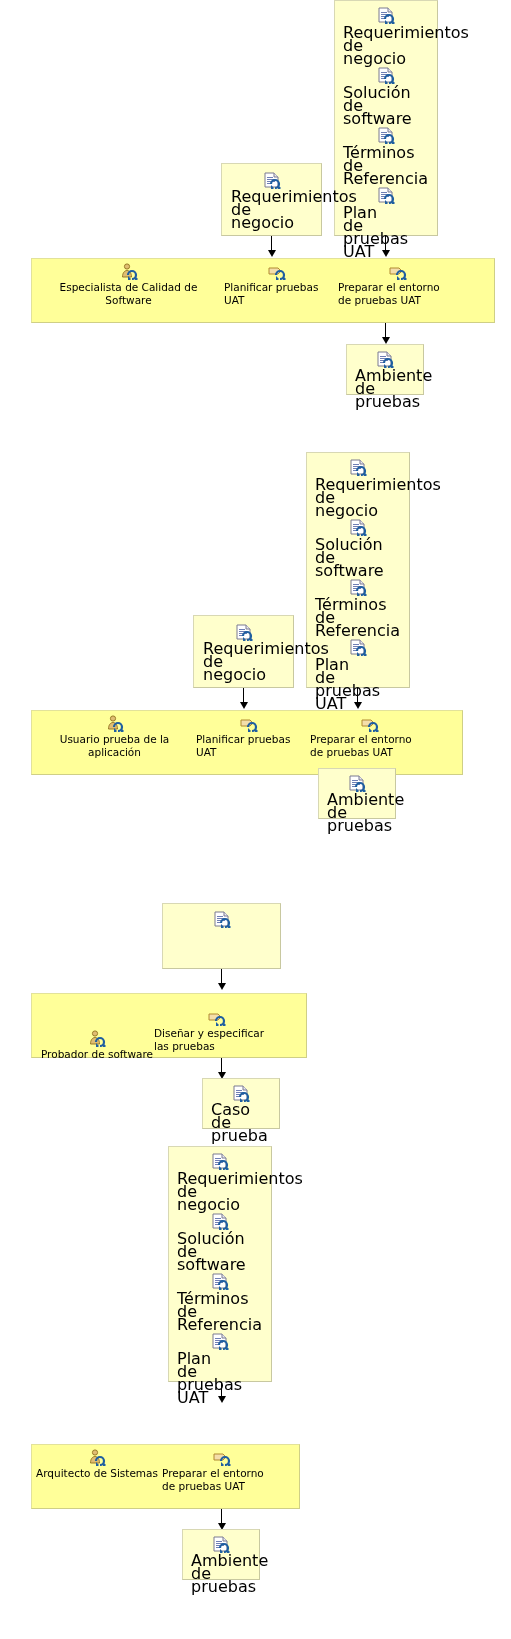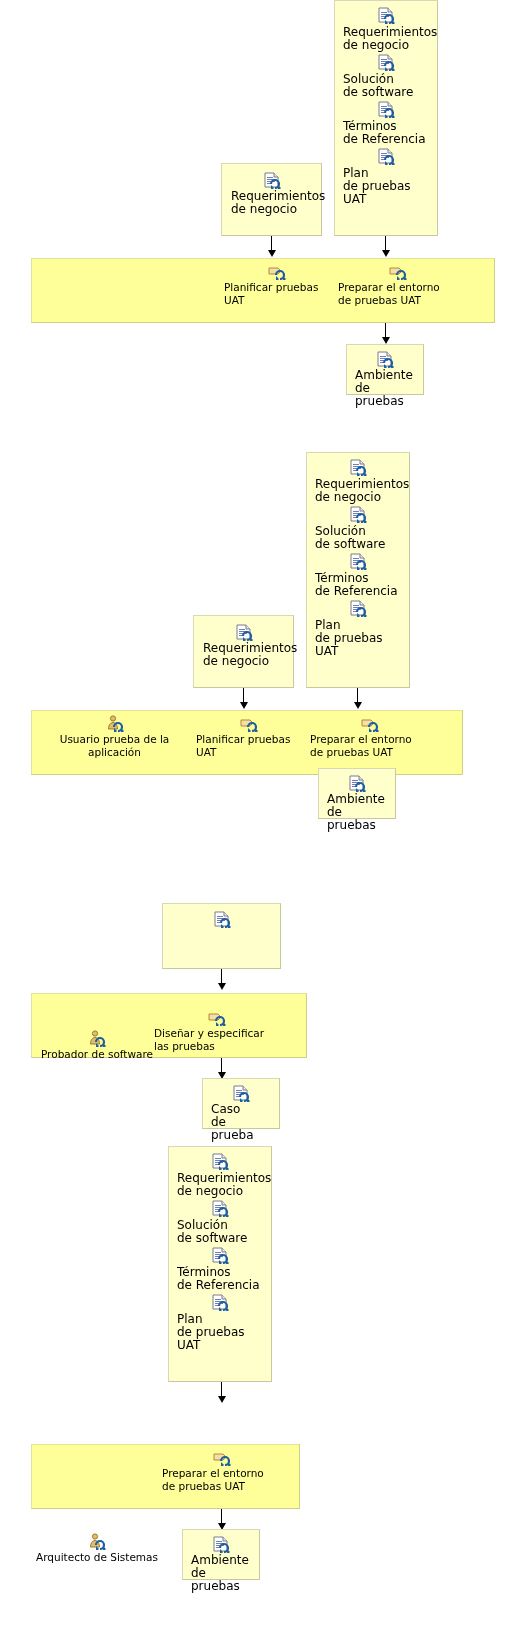--- a/index.html
+++ b/index.html
@@ -13,21 +13,21 @@
     width:511px;
     height:1639px;
     background:#ffffff;
     overflow:hidden;
   }
 
   
   .node{
     position:absolute;
     box-sizing:border-box;
-    font-size:12px;
+    font-size:16px;
     line-height:13px;
     text-align:left;
   }
 
   
   .artifact{
     background:#ffffcc;
     border:1px solid #c8c8a0;
     border-top-color:#d8d8b4;
     border-left-color:#d8d8b4;
@@ -194,20 +194,34 @@
 de negocio</span>
   </div>
 
   <div class="conn" style="left:271px;top:236px;height:18px;"></div>
   <div class="arrow" style="left:268px;top:250px;"></div>
   <div class="conn" style="left:385px;top:236px;height:18px;"></div>
   <div class="arrow" style="left:382px;top:250px;"></div>
 
   <div class="band" style="left:31px;top:258px;width:464px;height:65px;"></div>
 
+  <div class="cell" style="left:36px;top:258px;width:185px;padding-top:5px;">
+    <span class="icon-wrap">
+      <svg width="20" height="17" viewBox="0 0 20 17">
+          <g>
+            <circle cx="8" cy="3.5" r="2.6" fill="#e0bd72" stroke="#9a7b28" stroke-width="1"></circle>
+            <path d="M3.5 14 c0 -4 2 -6.5 4.5 -6.5 c2.5 0 4.5 2.5 4.5 6.5 z" fill="#e0bd72" stroke="#9a7b28" stroke-width="1"></path>
+            <path d="M9 12 a4 4 0 1 1 4 4" fill="none" stroke="#1f5fa0" stroke-width="2.2"></path>
+            <path d="M16 13 l3 3 l-3 3 z" fill="#1f5fa0"></path>
+            <path d="M12 16 l-3 -3 l0 6 z" fill="#1f5fa0"></path>
+          </g>
+        </svg>
+    </span>
+    <span class="lbl" style="text-align:center;display:block;">Especialista de Calidad de Software</span>
+  </div>
 
   <div class="cell" style="left:224px;top:258px;width:106px;padding-top:5px;">
     <span class="icon-wrap">
       <svg width="20" height="17" viewBox="0 0 20 17">
           <g>
             <path d="M2 5 h9 l3 3 l-3 3 h-9 z" fill="#f4deaa" stroke="#b08a30" stroke-width="1"></path>
             <path d="M9 12 a4 4 0 1 1 4 4" fill="none" stroke="#1f5fa0" stroke-width="2.2"></path>
             <path d="M16 13 l3 3 l-3 3 z" fill="#1f5fa0"></path>
             <path d="M12 16 l-3 -3 l0 6 z" fill="#1f5fa0"></path>
           </g>
@@ -610,21 +624,21 @@
 de pruebas
 UAT</span>
     </div>
   </div>
 
   <div class="conn" style="left:221px;top:1382px;height:18px;"></div>
   <div class="arrow" style="left:218px;top:1396px;"></div>
 
   <div class="band" style="left:31px;top:1444px;width:269px;height:65px;"></div>
 
-  <div class="cell" style="left:36px;top:1528px;width:122px;padding-top:5px;">
+  <div class="cell" style="left:36px;top:1444px;width:122px;padding-top:5px;">
     <span class="icon-wrap">
       <svg width="20" height="17" viewBox="0 0 20 17">
           <g>
             <circle cx="8" cy="3.5" r="2.6" fill="#e0bd72" stroke="#9a7b28" stroke-width="1"></circle>
             <path d="M3.5 14 c0 -4 2 -6.5 4.5 -6.5 c2.5 0 4.5 2.5 4.5 6.5 z" fill="#e0bd72" stroke="#9a7b28" stroke-width="1"></path>
             <path d="M9 12 a4 4 0 1 1 4 4" fill="none" stroke="#1f5fa0" stroke-width="2.2"></path>
             <path d="M16 13 l3 3 l-3 3 z" fill="#1f5fa0"></path>
             <path d="M12 16 l-3 -3 l0 6 z" fill="#1f5fa0"></path>
           </g>
         </svg>

